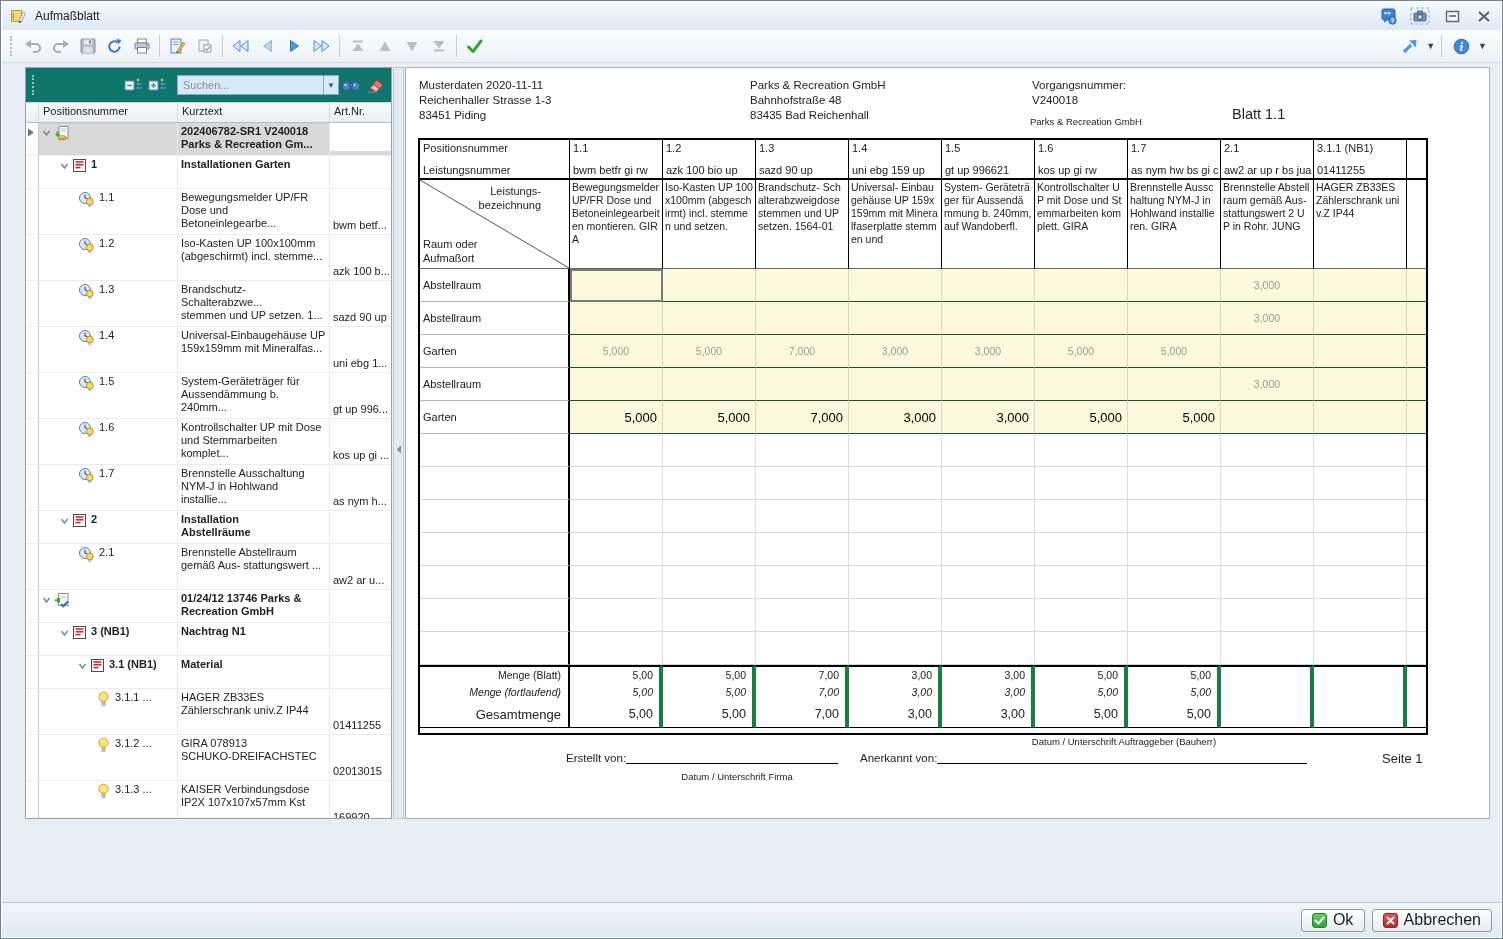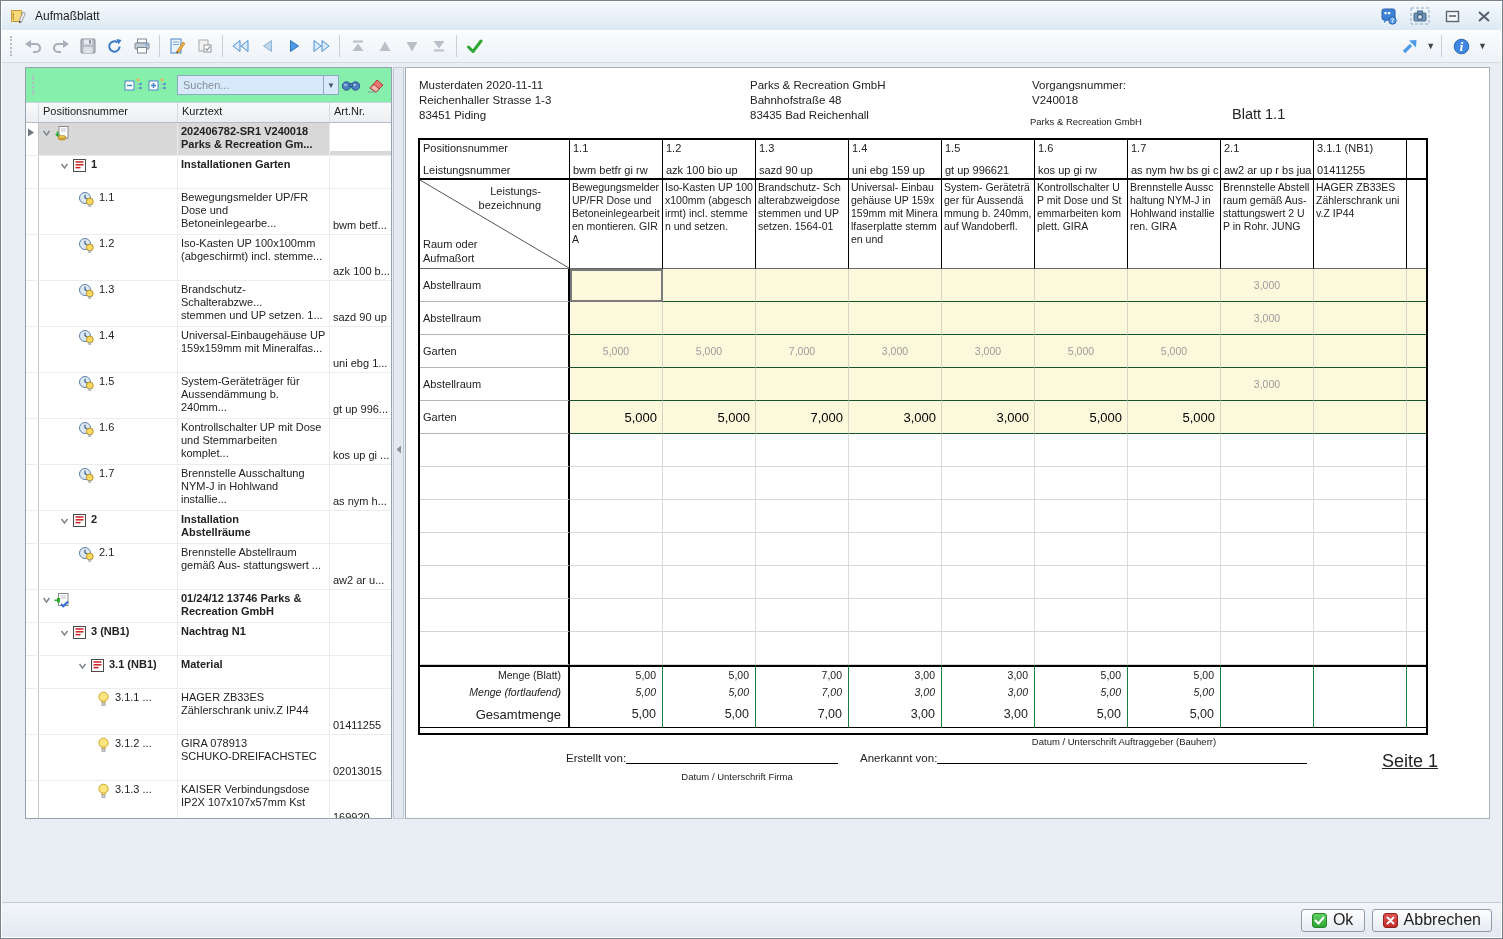--- a/index.html
+++ b/index.html
@@ -18,21 +18,21 @@
     background:linear-gradient(#FBFDFE,#EDF2F7);border-bottom:1px solid #D3DBE3;
     display:flex;align-items:center;padding:0 6px;}
   .handle{width:4px;height:20px;border-left:2px dotted #B4BDC6;margin:0 6px 0 2px;}
   .tbtn{width:27px;height:25px;display:flex;align-items:center;justify-content:center;border-radius:2px;}
   .tsep{width:1px;height:22px;background:#C7D0D9;margin:0 4px;}
   .tb-right{margin-left:auto;display:flex;align-items:center;gap:2px;padding-right:8px;}
   .caret{font-size:9px;color:#444;margin-left:1px;}
   
   .sidebar{position:absolute;left:24px;top:66px;width:367px;height:752px;
     background:#fff;border:1px solid #96A2AE;display:flex;flex-direction:column;}
-  .side-toolbar{height:35px;background:#86efac;border-bottom:1px solid #CBD4DD;
+  .side-toolbar{height:35px;background:#0f766e;border-bottom:1px solid #CBD4DD;
     display:flex;align-items:center;padding:0 4px;flex:0 0 auto;}
   .st-icon{width:24px;height:22px;display:flex;align-items:center;justify-content:center;}
   .searchwrap{display:flex;align-items:center;margin-left:8px;}
   .searchbox{width:146px;height:20px;border:1px solid #8EA9C4;border-right:none;background:#D7E9FA;
     font-size:11px;padding:0 5px;color:#333;font-family:"Liberation Sans",sans-serif;}
   .searchbox::placeholder{color:#8a8f96;}
   .search-caret{width:16px;height:20px;border:1px solid #8EA9C4;background:#D7E9FA;
     display:flex;align-items:center;justify-content:center;font-size:8px;color:#44546a;}
   .grid-header{display:grid;grid-template-columns:13px 139px 152px auto;height:20px;flex:0 0 auto;
     background:linear-gradient(#F8F9FA,#ECEFF2);border-bottom:1px solid #B7BCC2;font-size:11px;color:#222;}
@@ -78,31 +78,31 @@
   .yv{height:33px;background:#FBF8DC;border-right:1px solid #D6D6C6;border-bottom:1px solid #14532d;
     display:flex;align-items:center;}
   .yv.gray{justify-content:center;color:#9C9C9C;font-size:10.5px;}
   .yv.blk{justify-content:flex-end;color:#000;font-size:13px;padding-right:5px;}
   .selc{outline:2px solid #7A7A7A;outline-offset:-2px;}
   .el{height:33px;border-right:2px solid #000;border-bottom:1px solid #D2D2D2;background:#fff;}
   .ev{height:33px;border-right:1px solid #DCDCDC;border-bottom:1px solid #D7D7D7;background:#fff;}
   .st{border-top:2px solid #000;}
   .sl{height:18px;border-right:2px solid #000;display:flex;align-items:center;justify-content:flex-end;
     font-size:10.5px;padding-right:7px;border-bottom:none;}
-  .sv{height:18px;border-right:1px solid #15803d;display:flex;align-items:center;justify-content:flex-end;
+  .sv{height:18px;border-right:4px solid #15803d;display:flex;align-items:center;justify-content:flex-end;
     font-size:10.5px;padding-right:6px;border-bottom:none;}
   .ital{font-style:italic;}
   .tot{height:27px;border-bottom:1px solid #000;}
   .sl.tot{font-size:13px;}
   .sv.tot{font-size:12.5px;}
   .spacer{grid-column:1/-1;height:5px;background:#fff;}
   
   .sigline{display:inline-block;border-bottom:1px solid #000;height:12px;vertical-align:bottom;}
   .sigsub{font-size:9.5px;text-align:center;margin-top:2px;}
-  .seite{font-size:18px;text-decoration:underline;}
+  .seite{font-size:13px;}
   
   .bottombar{position:absolute;left:1px;right:1px;bottom:1px;height:35px;
     background:linear-gradient(#F2F6FA,#E2E9F0);border-top:1px solid #C0CAD4;
     display:flex;align-items:center;justify-content:flex-end;gap:7px;padding:0 9px;}
   .btn{height:23px;min-width:64px;display:flex;align-items:center;justify-content:center;gap:6px;
     border:1px solid #8E9BA9;border-radius:3px;background:linear-gradient(#FEFEFE,#E6EBF1);
     font-size:16px;padding:0 10px;cursor:default;}
   .bicon{width:15px;height:15px;border-radius:3px;display:flex;align-items:center;justify-content:center;}
   .bicon.green{background:linear-gradient(#5ED162,#2FA435);border:1px solid #23862A;}
   .bicon.red{background:linear-gradient(#E05252,#C02B2B);border:1px solid #962020;}

